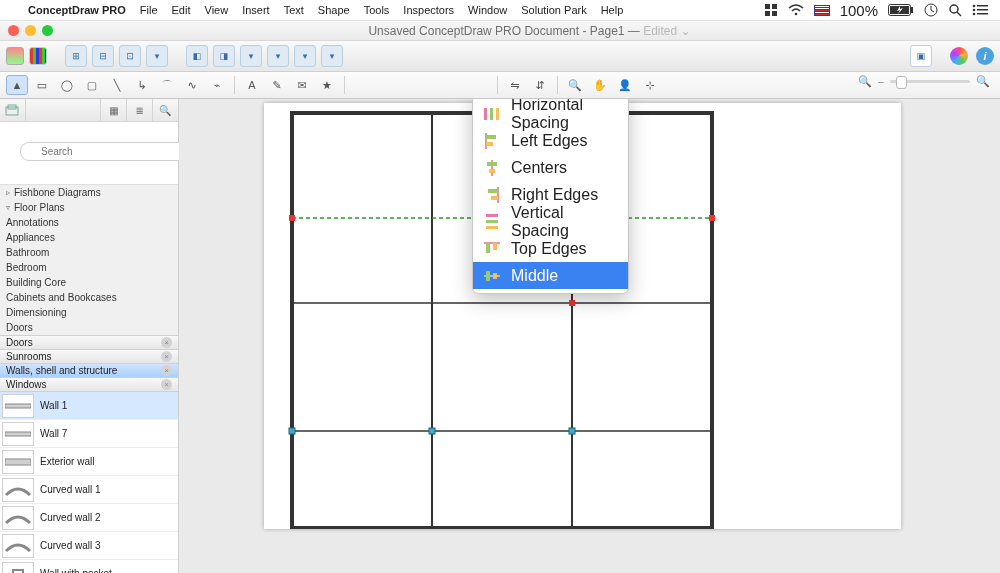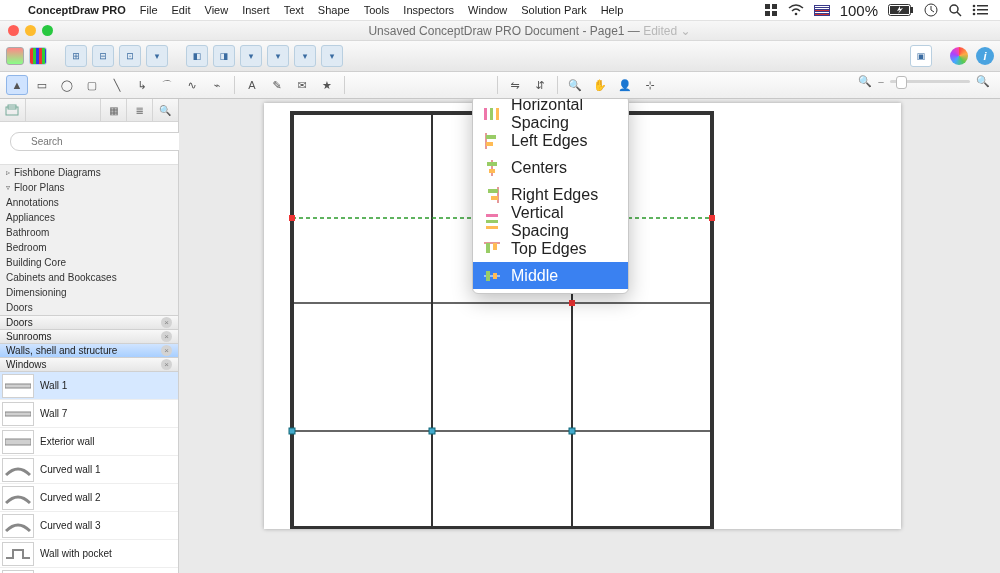--- a/index.html
+++ b/index.html
@@ -24,21 +24,21 @@
 .infoico{width:18px;height:18px;border-radius:50%;background:#4aa3e0;color:#fff;display:flex;align-items:center;justify-content:center;font-style:italic;font-weight:700}
 .toolbar2{height:26px;background:linear-gradient(#fdfdfd,#efefef);border-bottom:1px solid #c7c7c7;display:flex;align-items:center;padding:0 6px;gap:3px}
 .t2ico{width:20px;height:18px;border:1px solid transparent;border-radius:3px;display:flex;align-items:center;justify-content:center;font-size:11px;color:#555}
 .t2ico.sel{background:#cfe3ff;border-color:#8fb5e8}
 .t2sep{width:1px;height:18px;background:#d0d0d0;margin:0 3px}
 .body{display:flex;height:488px}
 .sidebar{width:178px;background:#fff;display:flex;flex-direction:column;border-right:1px solid #cfcfcf}
 .sidetabs{height:22px;background:linear-gradient(#f7f7f7,#e8e8e8);border-bottom:1px solid #d5d5d5;display:flex}
 .sidetab{flex:1;display:flex;align-items:center;justify-content:center;border-right:1px solid #d5d5d5;font-size:10px;color:#666}
 .sidetab:last-child{border-right:none}
-.search{height:22px;padding:10px;border-bottom:1px solid #e0e0e0}
+.search{height:22px;padding:20px;border-bottom:1px solid #e0e0e0}
 .search input{width:99%;height:17px;border-radius:9px;border:1px solid #d0d0d0;padding:0 8px 0 20px;font-size:10px;color:#999;background:#fff}
 .tree{background:#f0f0f0;overflow:hidden}
 .tnode{height:15px;display:flex;align-items:center;padding:0 6px;font-size:10px;color:#333;cursor:default}
 .tnode.sub{}
 .tnode .arrow{width:8px;display:inline-block;font-size:8px;color:#666}
 .accordion{border-top:1px solid #d0d0d0}
 .accrow{height:13px;background:linear-gradient(#f8f8f8,#e6e6e6);border-bottom:1px solid #d0d0d0;display:flex;align-items:center;padding:0 6px;font-size:10px}
 .accrow .close{margin-left:auto;width:11px;height:11px;border-radius:50%;background:#d3d3d3;color:#888;display:flex;align-items:center;justify-content:center;font-size:8px}
 .accrow.sel{background:linear-gradient(#d0e4ff,#a8cfff)}
 .palette{flex:1;overflow:auto;background:#fff}

